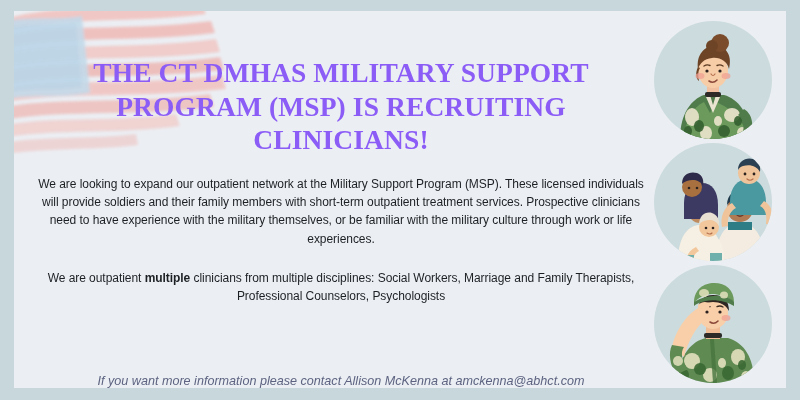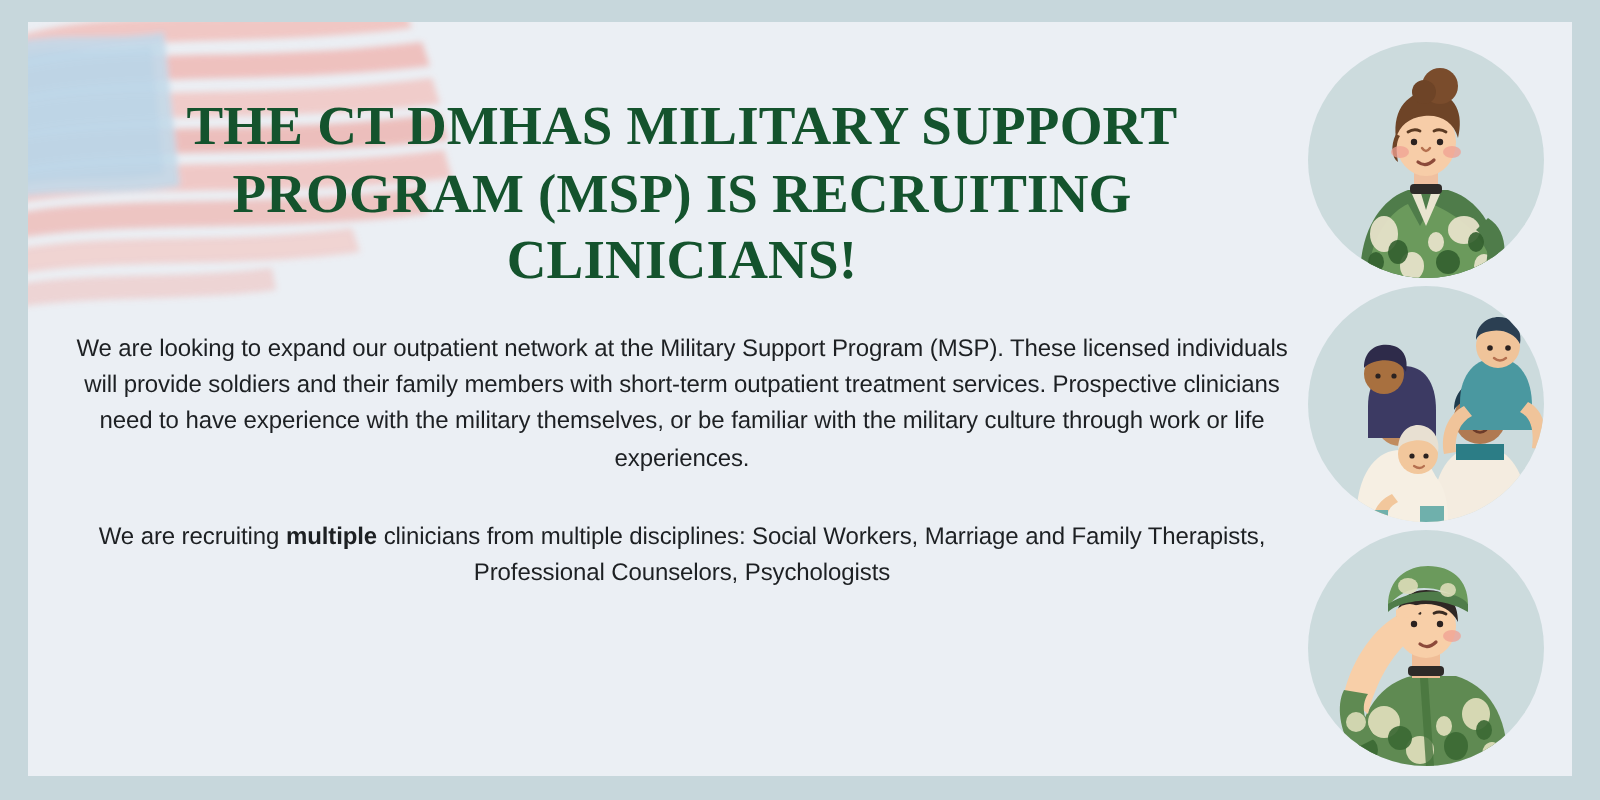--- a/index.html
+++ b/index.html
@@ -73,28 +73,28 @@
     left: 0px;
     top: 0px;
     width: 648px;
     height: 377px;
     box-sizing: border-box;
     padding: 0 18px 0 24px;
   }
 
   .headline {
     margin: 0;
-    padding-top: 35px;
+    padding-top: 45px;
     font-family: "Liberation Serif", "DejaVu Serif", serif;
     font-weight: bold;
     font-size: 27.5px;
     line-height: 1.22;
     letter-spacing: 0.1px;
     text-align: center;
-    color: #14532d;
+    color: #8b5cf6;
     text-transform: uppercase;
   }
 
   .body-block {
     margin: 0;
     padding-top: 18px;
     text-align: center;
     color: #1d2023;
     font-size: 12px;
     line-height: 1.53;
@@ -145,24 +145,25 @@
       </g>
     </svg>
 
     <div class="content">
 
       <h1 class="headline">THE CT DMHAS MILITARY SUPPORT PROGRAM (MSP) IS RECRUITING CLINICIANS!</h1>
 
       <div class="body-block">
         <p class="para">We are looking to expand our outpatient network at the Military Support Program (MSP). These licensed individuals will provide soldiers and their family members with short-term outpatient treatment services. Prospective clinicians need to have experience with the military themselves, or be familiar with the military culture through work or life experiences.</p>
 
-        <p class="para"><span>We are recruiting </span><b>multiple</b><span> clinicians from multiple disciplines: Social Workers, Marriage and Family Therapists, Professional Counselors, Psychologists</span></p>
+        <p class="para"><span>We are outpatient </span><b>multiple</b><span> clinicians from multiple disciplines: Social Workers, Marriage and Family Therapists, Professional Counselors, Psychologists</span></p>
 
       </div>
 
+      <div class="footer-note">If you want more information please contact Allison McKenna at amckenna@abhct.com</div>
     </div>
 
     <div class="circle-col">
 
       <div class="circ c1">
         <svg viewBox="0 0 118 118">
 
           <path d="M26 118 C26 92 38 78 50 74 L70 74 C84 78 96 92 96 118 Z" fill="#4f7c4a"></path>
           <path d="M30 118 C31 100 39 86 50 81 L56 92 L62 81 C74 86 92 98 93 118 Z" fill="#6b9a5c"></path>
 

